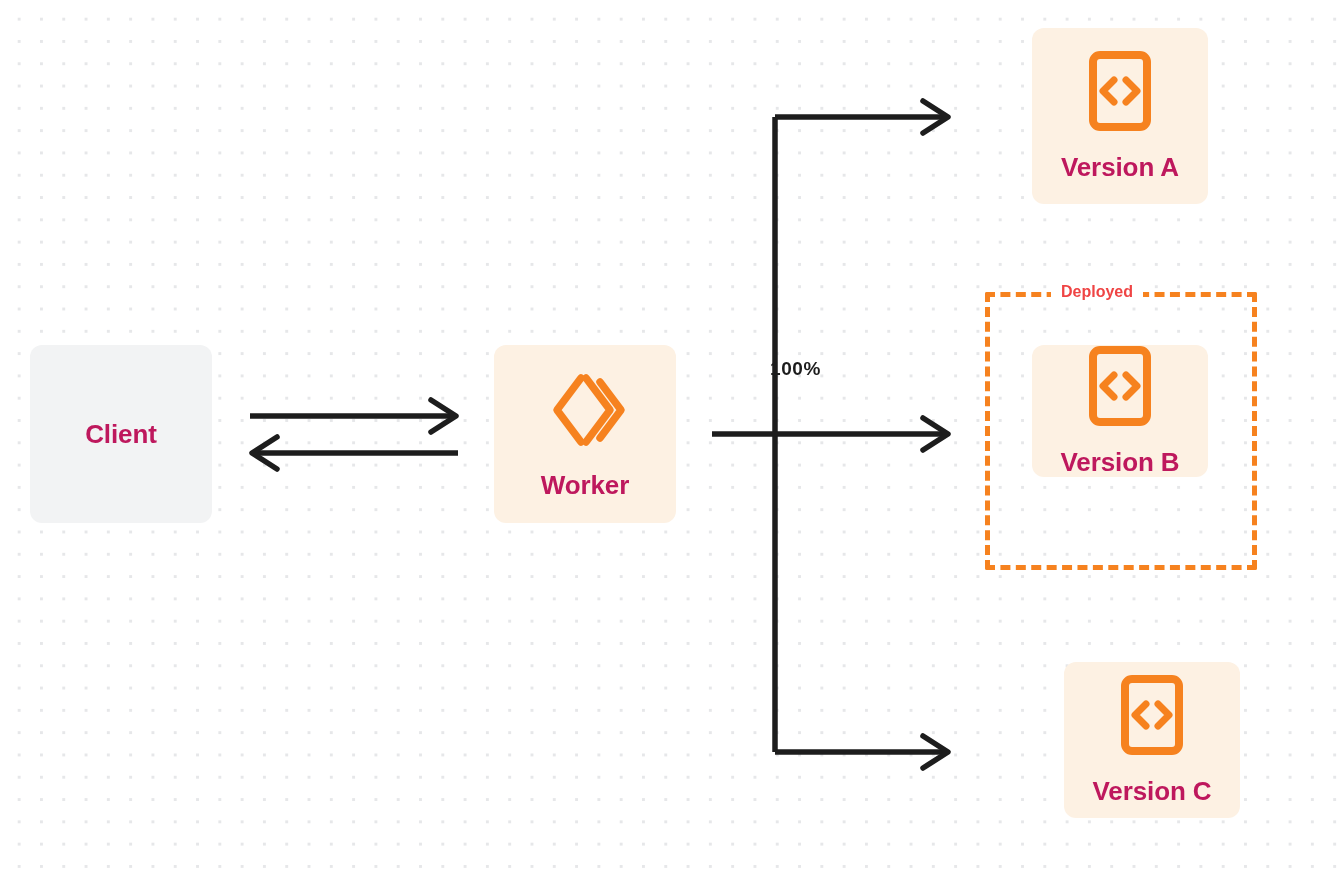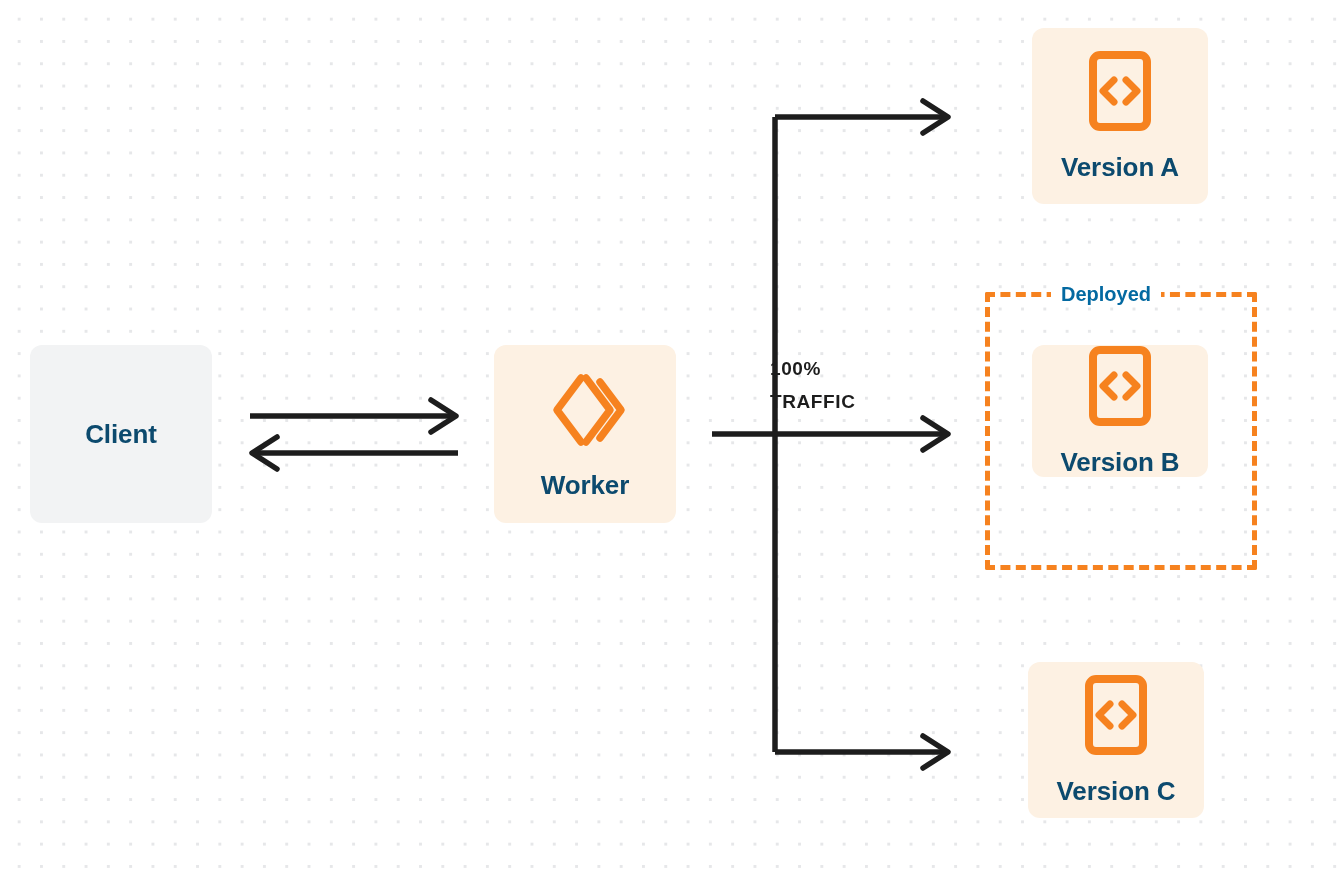--- a/index.html
+++ b/index.html
@@ -39,21 +39,21 @@
     background-color: #f2f3f4;
     justify-content: center;
   }
 
   .node-warm {
     background-color: #fdf1e3;
   }
 
   .node-label {
     font-weight: 700;
-    color: #0c4a6e;
+    color: #be185d;
     letter-spacing: -0.1px;
     text-align: center;
     white-space: nowrap;
   }
 
   .label-lg {
     font-size: 26px;
   }
 
   .node-icon {
@@ -69,23 +69,23 @@
     pointer-events: none;
   }
 
   .deployed-frame {
     position: absolute;
     box-sizing: border-box;
   }
 
   .deployed-label {
     position: absolute;
-    font-size: 20px;
+    font-size: 16px;
     font-weight: 700;
-    color: #0369a1;
+    color: #ef4444;
     background-color: #ffffff;
     padding: 0 10px;
     white-space: nowrap;
     line-height: 1;
   }
 
   .traffic-label {
     position: absolute;
     font-size: 19px;
     font-weight: 700;
@@ -129,21 +129,20 @@
 
       <g>
         <path d="M 775 752 L 944 752"></path>
         <path d="M 923 736 L 948 752 L 923 768" stroke-linecap="round" stroke-linejoin="round" fill="none"></path>
       </g>
     </g>
   </svg>
 
   <div class="traffic-label" style="left: 770px; top: 352px; width: 180px;">
     <div>100%</div>
-    <div>TRAFFIC</div>
   </div>
 
   <div class="node-box node-client" style="left: 30px; top: 345px; width: 182px; height: 178px;">
     <div class="node-label label-lg">Client</div>
   </div>
 
   <div class="node-box node-warm" style="left: 494px; top: 345px; width: 182px; height: 178px;">
     <span class="node-icon">
       <svg width="84" height="84" viewBox="0 0 84 84" xmlns="http://www.w3.org/2000/svg">
         <g fill="none" stroke="#f6821f" stroke-width="7.5" stroke-linecap="round" stroke-linejoin="round">
@@ -176,21 +175,21 @@
     <span class="node-icon">
       <svg width="64" height="82" viewBox="0 0 64 82" xmlns="http://www.w3.org/2000/svg">
         <rect x="5" y="5" width="54" height="72" rx="7" ry="7" fill="none" stroke="#f6821f" stroke-width="8"></rect>
         <path d="M 26 30 L 15 41 L 26 52" fill="none" stroke="#f6821f" stroke-width="7" stroke-linecap="round" stroke-linejoin="round"></path>
         <path d="M 38 30 L 49 41 L 38 52" fill="none" stroke="#f6821f" stroke-width="7" stroke-linecap="round" stroke-linejoin="round"></path>
       </svg>
     </span>
     <div class="node-label label-lg" style="margin-top: 16px;">Version B</div>
   </div>
 
-  <div class="node-box node-warm" style="left: 1028px; top: 662px; width: 176px; height: 156px;">
+  <div class="node-box node-warm" style="left: 1064px; top: 662px; width: 176px; height: 156px;">
     <span class="node-icon">
       <svg width="64" height="82" viewBox="0 0 64 82" xmlns="http://www.w3.org/2000/svg">
         <rect x="5" y="5" width="54" height="72" rx="7" ry="7" fill="none" stroke="#f6821f" stroke-width="8"></rect>
         <path d="M 26 30 L 15 41 L 26 52" fill="none" stroke="#f6821f" stroke-width="7" stroke-linecap="round" stroke-linejoin="round"></path>
         <path d="M 38 30 L 49 41 L 38 52" fill="none" stroke="#f6821f" stroke-width="7" stroke-linecap="round" stroke-linejoin="round"></path>
       </svg>
     </span>
     <div class="node-label label-lg" style="margin-top: 16px;">Version C</div>
   </div>
 

